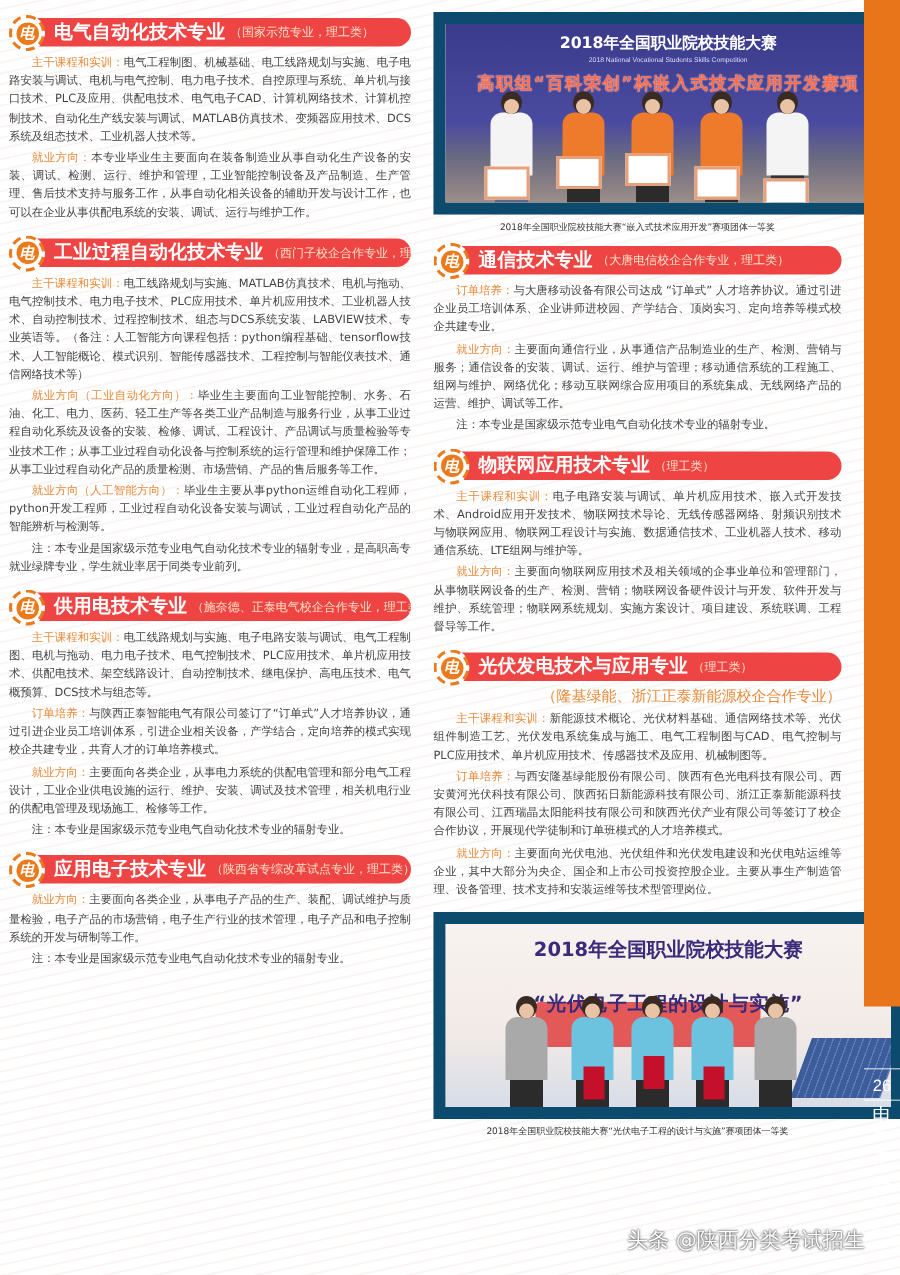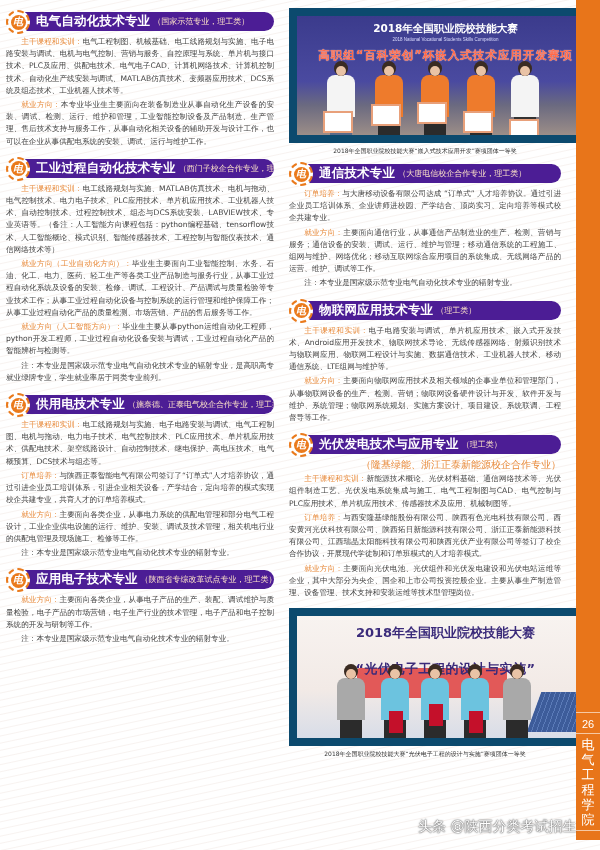--- a/index.html
+++ b/index.html
@@ -12,41 +12,41 @@
     .page-bg {
       position: absolute; left: 0; top: 0; width: 600px; height: 850px;
       background:
         repeating-linear-gradient(168deg, rgba(230,210,200,0.0) 0px, rgba(230,210,200,0.0) 5px, rgba(225,205,195,0.25) 6px, rgba(230,210,200,0.0) 7px);
       z-index: 0;
     }
     .col-left { position: absolute; left: 6px; top: 10px; width: 268px; z-index: 1; }
     .col-right { position: absolute; left: 289px; top: 8px; width: 272px; z-index: 1; }
 
     .sidebar {
-      position: absolute; left: 576px; top: 0; width: 24px; height: 840px;
+      position: absolute; left: 576px; top: 0; width: 24px; height: 671px;
       background: #e8751a; z-index: 2;
     }
     .sidebar .line { position: absolute; left: 0; width: 24px; height: 1px; background: rgba(255,255,255,0.6); }
     .sidebar .page-num {
       position: absolute; left: 0; top: 718px; width: 24px; text-align: center;
       font-family: "Liberation Sans", sans-serif; font-size: 11px; color: #fff;
     }
     .sidebar .college {
       position: absolute; left: 0; top: 737px; width: 24px;
       color: #fff; font-size: 13px; line-height: 15px; text-align: center;
       word-break: break-all; padding: 0 5px;
     }
 
     .section { margin-bottom: 9px; }
     .sec-header {
       position: relative; height: 22px; margin-bottom: 4px;
     }
     .sec-bar {
       position: absolute; left: 12px; top: 2px; right: 0; height: 19px;
-      background: #4c1d95; border-radius: 0 10px 10px 0;
+      background: #ef4444; border-radius: 0 10px 10px 0;
       display: flex; align-items: center; padding-left: 18px;
       white-space: nowrap; overflow: hidden;
     }
     .sec-title { color: #fff; font-weight: bold; font-size: 12.5px; letter-spacing: 0.2px; }
     .sec-sub { color: #fde2c8; font-size: 8px; margin-left: 3px; }
     .badge {
       position: absolute; left: 0; top: 0; width: 24px; height: 24px;
       border-radius: 50%; background: #fff; border: 2px dashed #ea7a1c;
       display: flex; align-items: center; justify-content: center;
       z-index: 2;
@@ -114,21 +114,21 @@
   <div class="section">
     <div class="sec-header">
       <div class="badge">
           <div class="badge-inner">电</div>
         </div>
       <div class="sec-bar">
         <span class="sec-title">电气自动化技术专业</span>
         <span class="sec-sub">（国家示范专业，理工类）</span>
       </div>
     </div>
-    <p class="para"><span class="lbl">主干课程和实训：</span><span>电气工程制图、机械基础、电工线路规划与实施、电子电路安装与调试、电机与电气控制、营销与服务、自控原理与系统、单片机与接口技术、PLC及应用、供配电技术、电气电子CAD、计算机网络技术、计算机控制技术、自动化生产线安装与调试、MATLAB仿真技术、变频器应用技术、DCS系统及组态技术、工业机器人技术等。</span></p>
+    <p class="para"><span class="lbl">主干课程和实训：</span><span>电气工程制图、机械基础、电工线路规划与实施、电子电路安装与调试、电机与电气控制、电力电子技术、自控原理与系统、单片机与接口技术、PLC及应用、供配电技术、电气电子CAD、计算机网络技术、计算机控制技术、自动化生产线安装与调试、MATLAB仿真技术、变频器应用技术、DCS系统及组态技术、工业机器人技术等。</span></p>
     <p class="para"><span class="lbl">就业方向：</span><span>本专业毕业生主要面向在装备制造业从事自动化生产设备的安装、调试、检测、运行、维护和管理，工业智能控制设备及产品制造、生产管理、售后技术支持与服务工作，从事自动化相关设备的辅助开发与设计工作，也可以在企业从事供配电系统的安装、调试、运行与维护工作。</span></p>
   </div>
 
   <div class="section">
     <div class="sec-header">
       <div class="badge">
           <div class="badge-inner">电</div>
         </div>
       <div class="sec-bar">
         <span class="sec-title">工业过程自动化技术专业</span>

